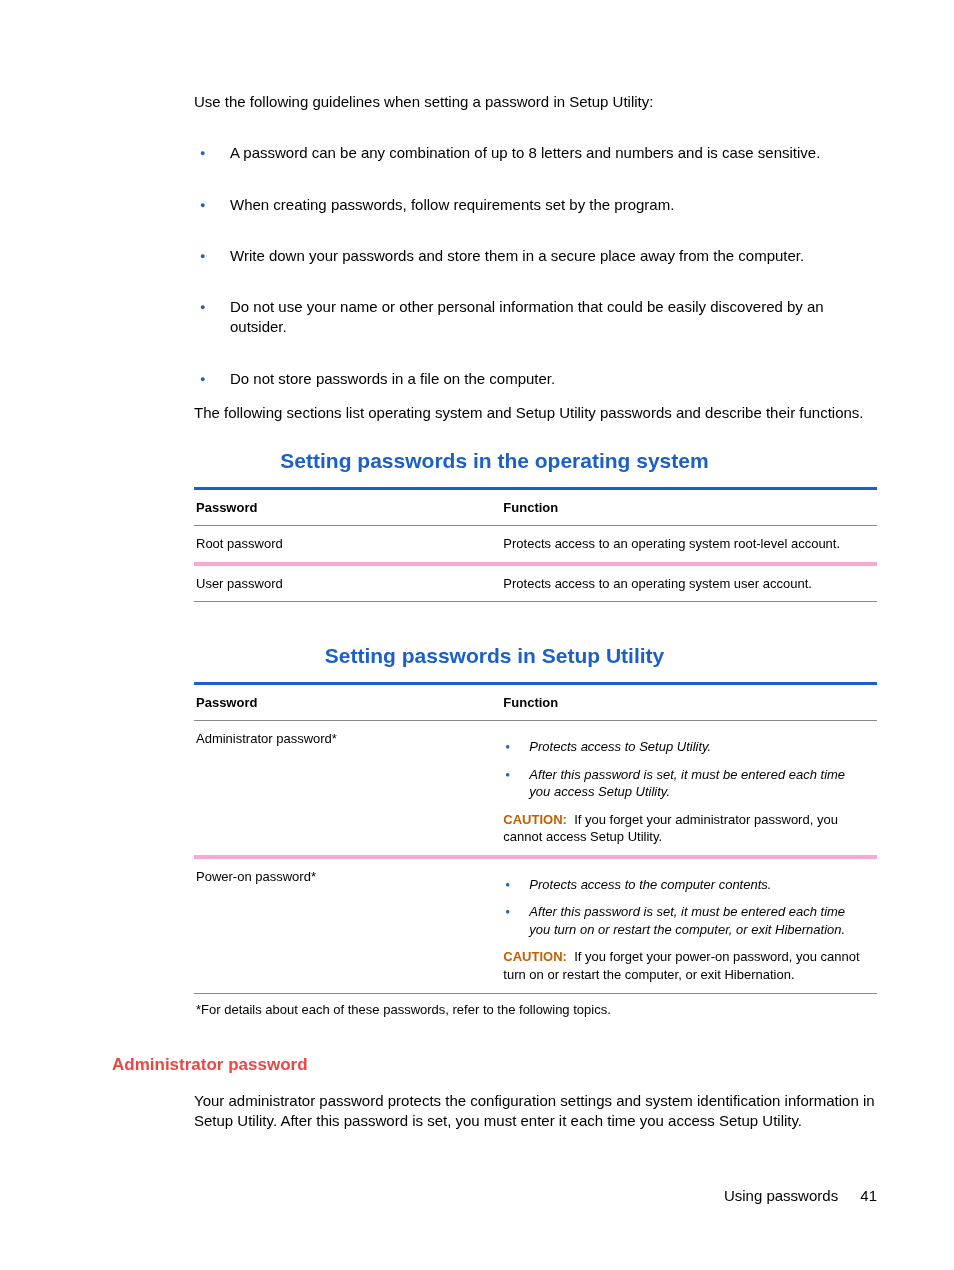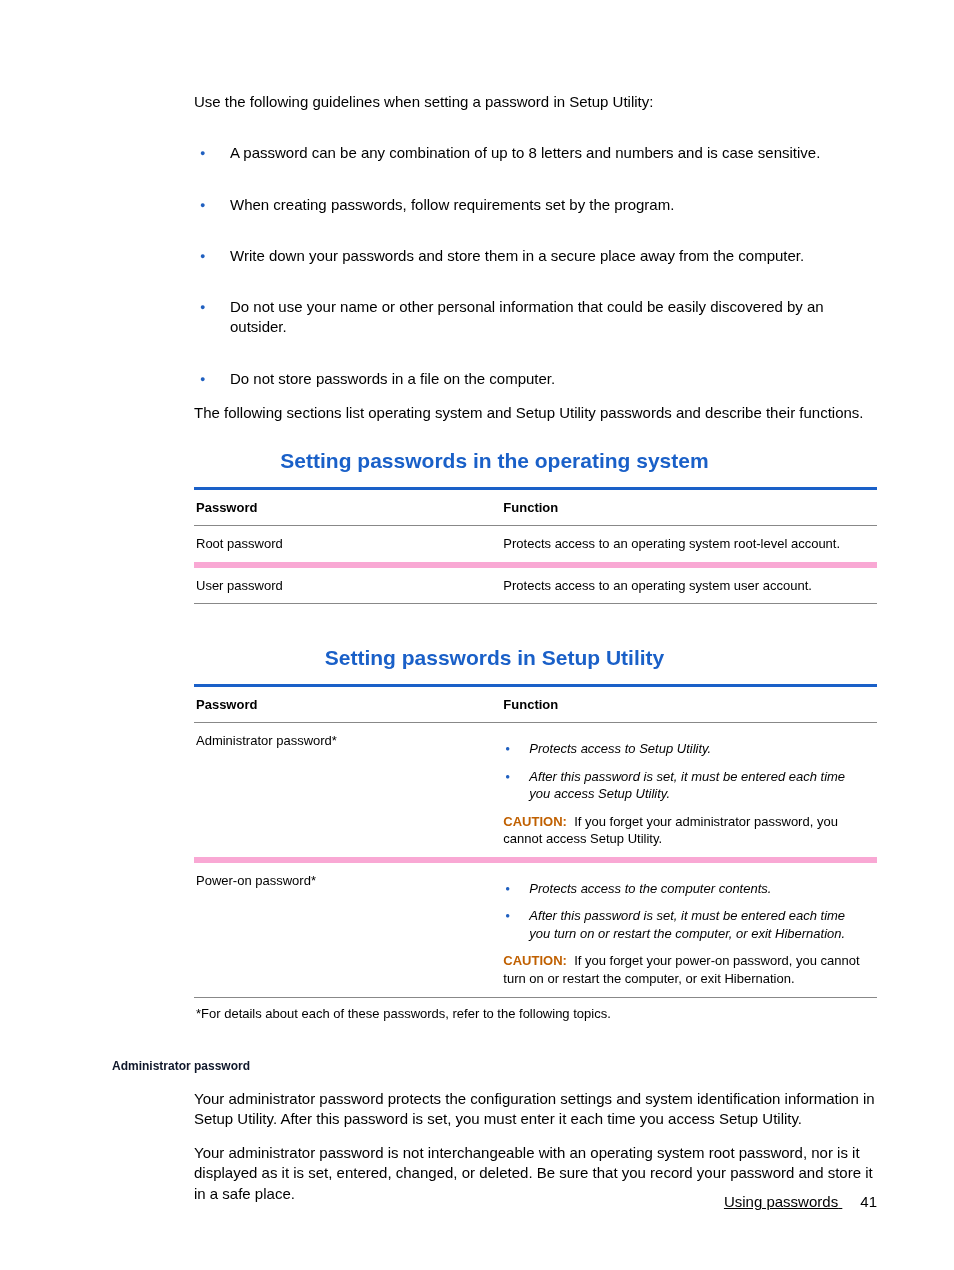--- a/index.html
+++ b/index.html
@@ -44,23 +44,23 @@
   }
   h2.section {
     color: #1a60c8;
     font-weight: bold;
     font-size: 21px;
     margin-top: 26px;
     margin-bottom: 14px;
     text-align: center;
   }
   h3.subsection {
-    color: #0f172a;
-    font-weight: bold;
-    font-size: 12px;
+    color: #ef4444;
+    font-weight: bold;
+    font-size: 17px;
     margin-top: 34px;
     margin-bottom: 16px;
   }
   .tbl-wrap {
     margin-left: 82px;
     margin-bottom: 10px;
   }
   table {
     width: 100%;
     border-collapse: collapse;
@@ -69,21 +69,21 @@
   table thead tr th {
     text-align: left;
     font-weight: bold;
     padding: 10px 8px 10px 2px;
     border-top: 3px solid #1a60c8;
     border-bottom: 1px solid #888;
   }
   table tbody td {
     padding: 9px 8px 9px 2px;
     vertical-align: top;
-    border-bottom: 6px solid #f9a8d4;
+    border-bottom: 4px solid #f9a8d4;
     line-height: 1.35;
   }
   table tbody tr:last-child td {
     border-bottom: 1px solid #888;
   }
   table th:first-child, table td:first-child { width: 45%; }
   .inner-bullets {
     list-style: none;
     margin: 8px 0 10px 0;
     padding: 0;
@@ -111,24 +111,23 @@
   .caution-block {
     margin-top: 6px;
     line-height: 1.35;
   }
   .footnote {
     font-size: 13px;
     padding: 8px 2px 4px 2px;
   }
   .footer {
     position: absolute;
-    bottom: 60px;
+    bottom: 66px;
     right: 77px;
     font-size: 15px;
-    text-decoration: underline;
   }
   .page-num {
     display: inline-block;
     margin-left: 18px;
   }
 </style>
 </head>
 <body>
 
 <div class="page">
@@ -208,20 +207,19 @@
           </td>
         </tr>
       </tbody>
     </table>
     <div class="footnote">*For details about each of these passwords, refer to the following topics.</div>
   </div>
 
   <h3 class="subsection">Administrator password</h3>
 
   <p class="body-text">Your administrator password protects the configuration settings and system identification information in Setup Utility. After this password is set, you must enter it each time you access Setup Utility.</p>
-  <p class="body-text">Your administrator password is not interchangeable with an operating system root password, nor is it displayed as it is set, entered, changed, or deleted. Be sure that you record your password and store it in a safe place.</p>
 
 </div>
 
 <div class="footer">
   <span>Using passwords</span>
   <span class="page-num">41</span>
 </div>
 
 </body></html>

